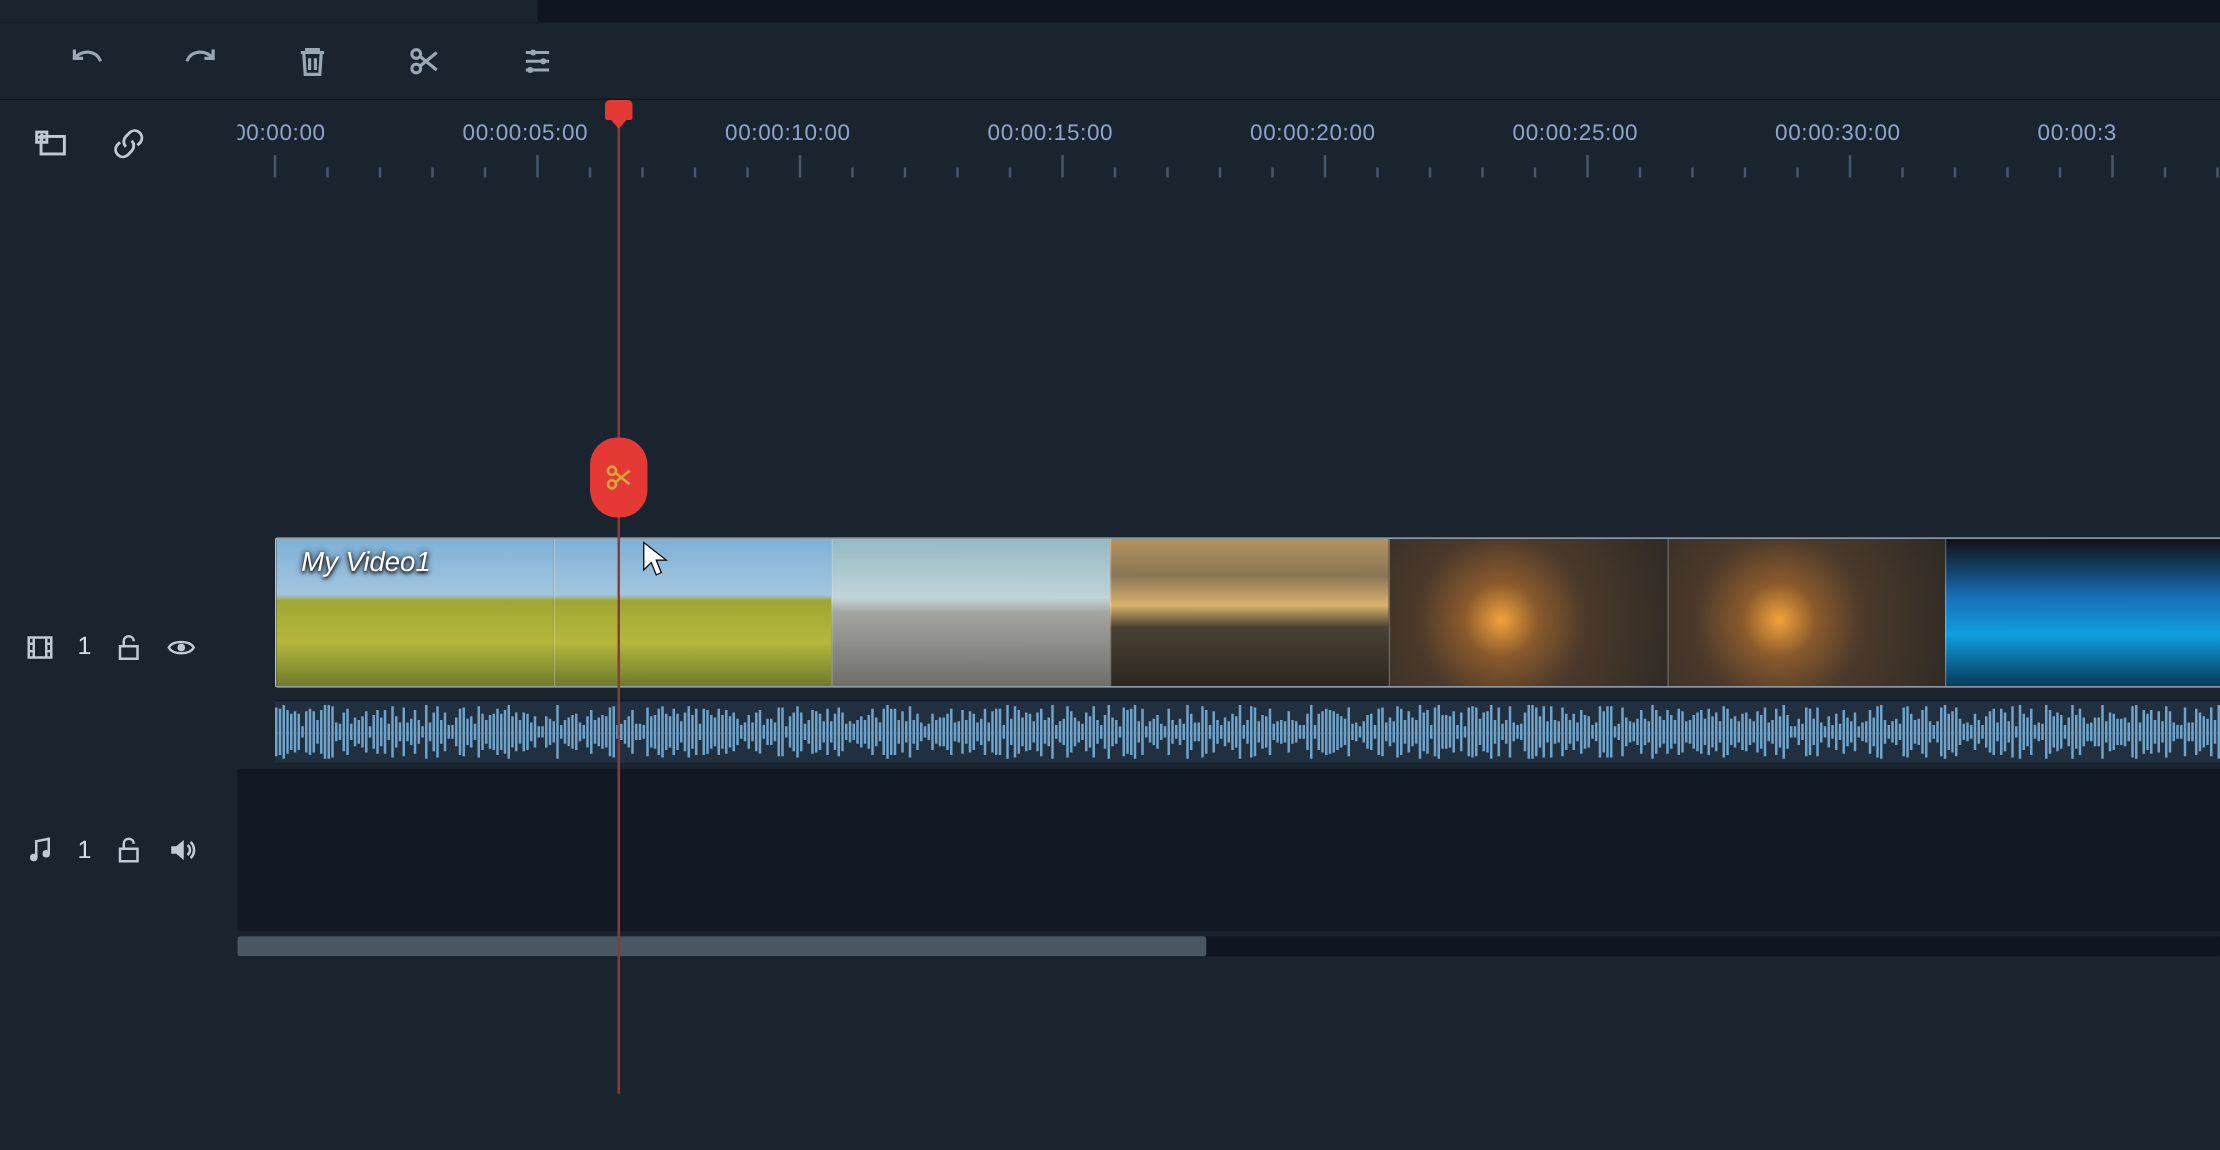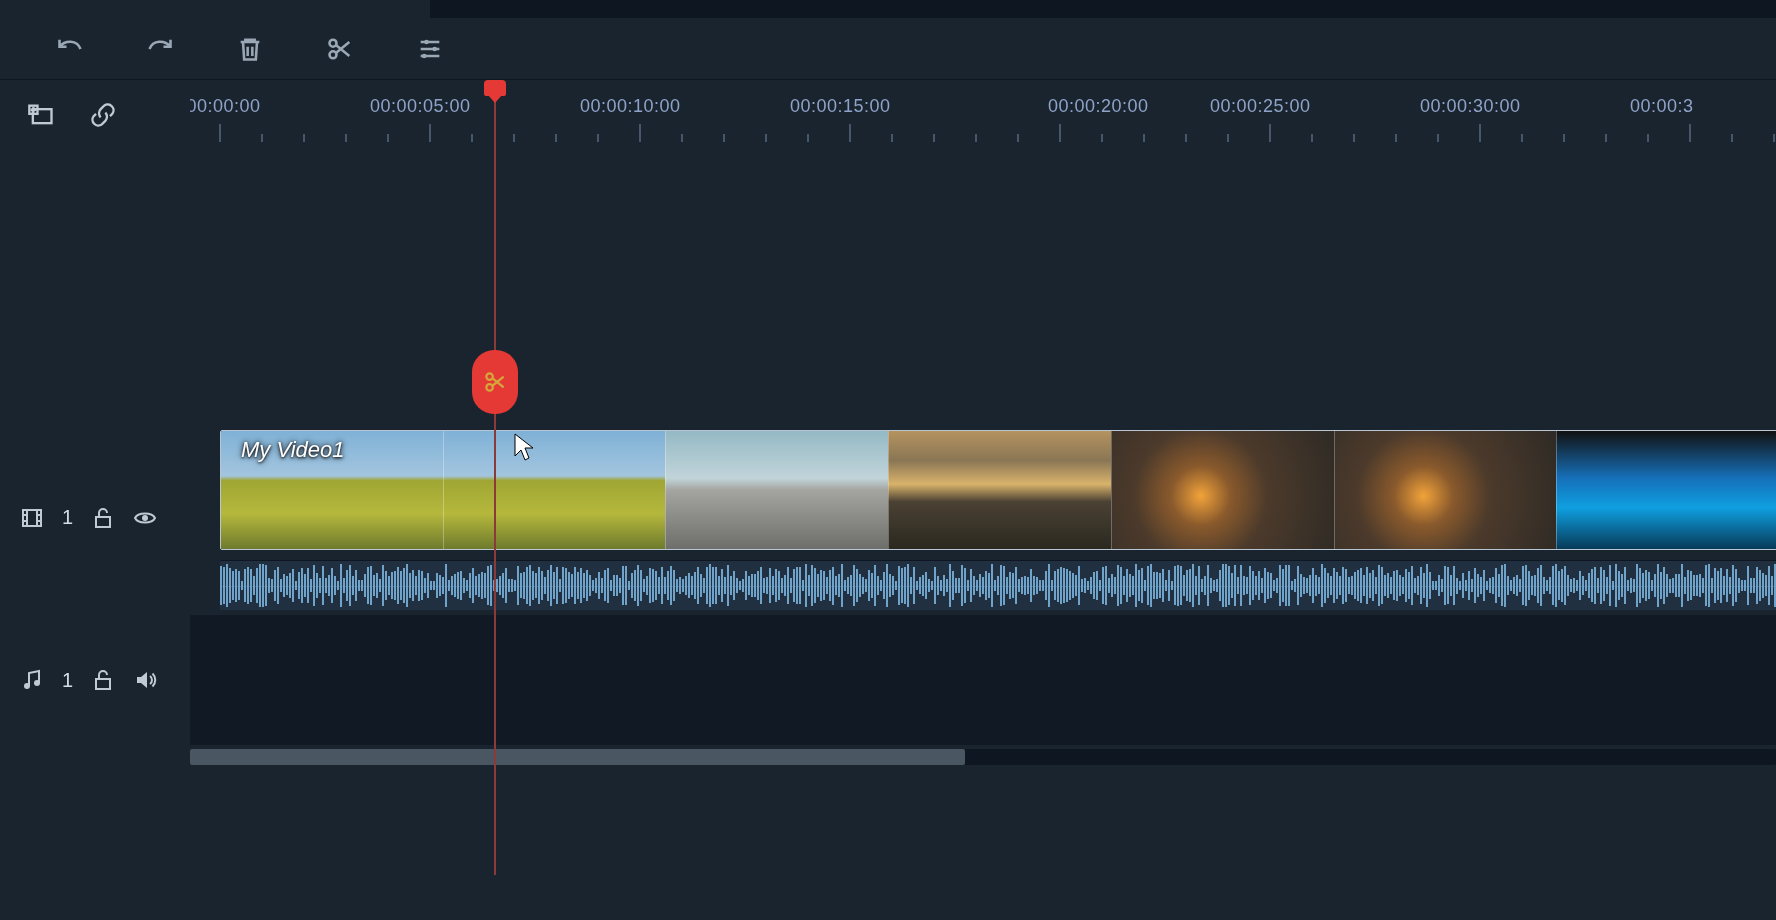--- a/index.html
+++ b/index.html
@@ -158,21 +158,21 @@
         <div class="minor-tick" style="left: 491px;"></div>
         <div class="minor-tick" style="left: 533px;"></div>
         <div class="minor-tick" style="left: 575px;"></div>
         <div class="minor-tick" style="left: 617px;"></div>
         <div class="tick-label" style="left: 600px;">00:00:15:00</div>
         <div class="major-tick" style="left: 659px;"></div>
         <div class="minor-tick" style="left: 701px;"></div>
         <div class="minor-tick" style="left: 743px;"></div>
         <div class="minor-tick" style="left: 785px;"></div>
         <div class="minor-tick" style="left: 827px;"></div>
-        <div class="tick-label" style="left: 858px;">00:00:20:00</div>
+        <div class="tick-label" style="left: 810px;">00:00:20:00</div>
         <div class="major-tick" style="left: 869px;"></div>
         <div class="minor-tick" style="left: 911px;"></div>
         <div class="minor-tick" style="left: 953px;"></div>
         <div class="minor-tick" style="left: 995px;"></div>
         <div class="minor-tick" style="left: 1037px;"></div>
         <div class="tick-label" style="left: 1020px;">00:00:25:00</div>
         <div class="major-tick" style="left: 1079px;"></div>
         <div class="minor-tick" style="left: 1121px;"></div>
         <div class="minor-tick" style="left: 1163px;"></div>
         <div class="minor-tick" style="left: 1205px;"></div>

